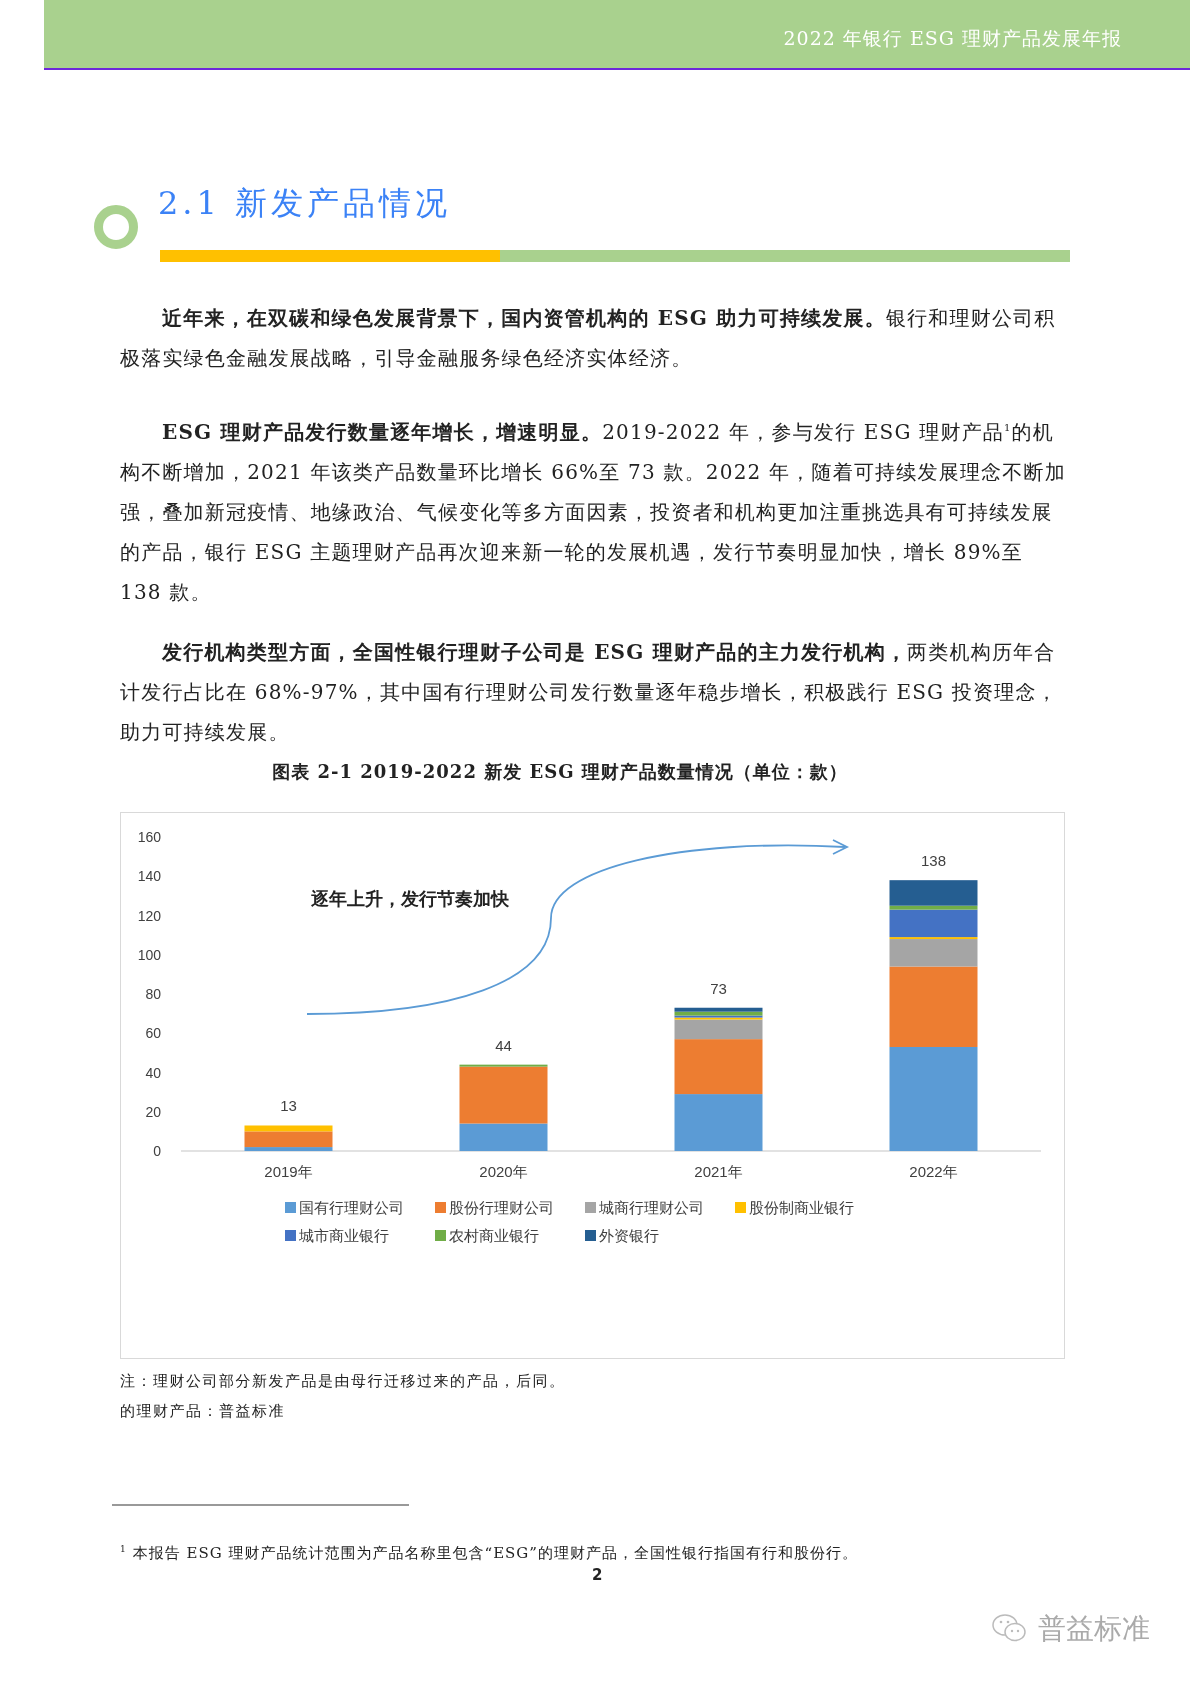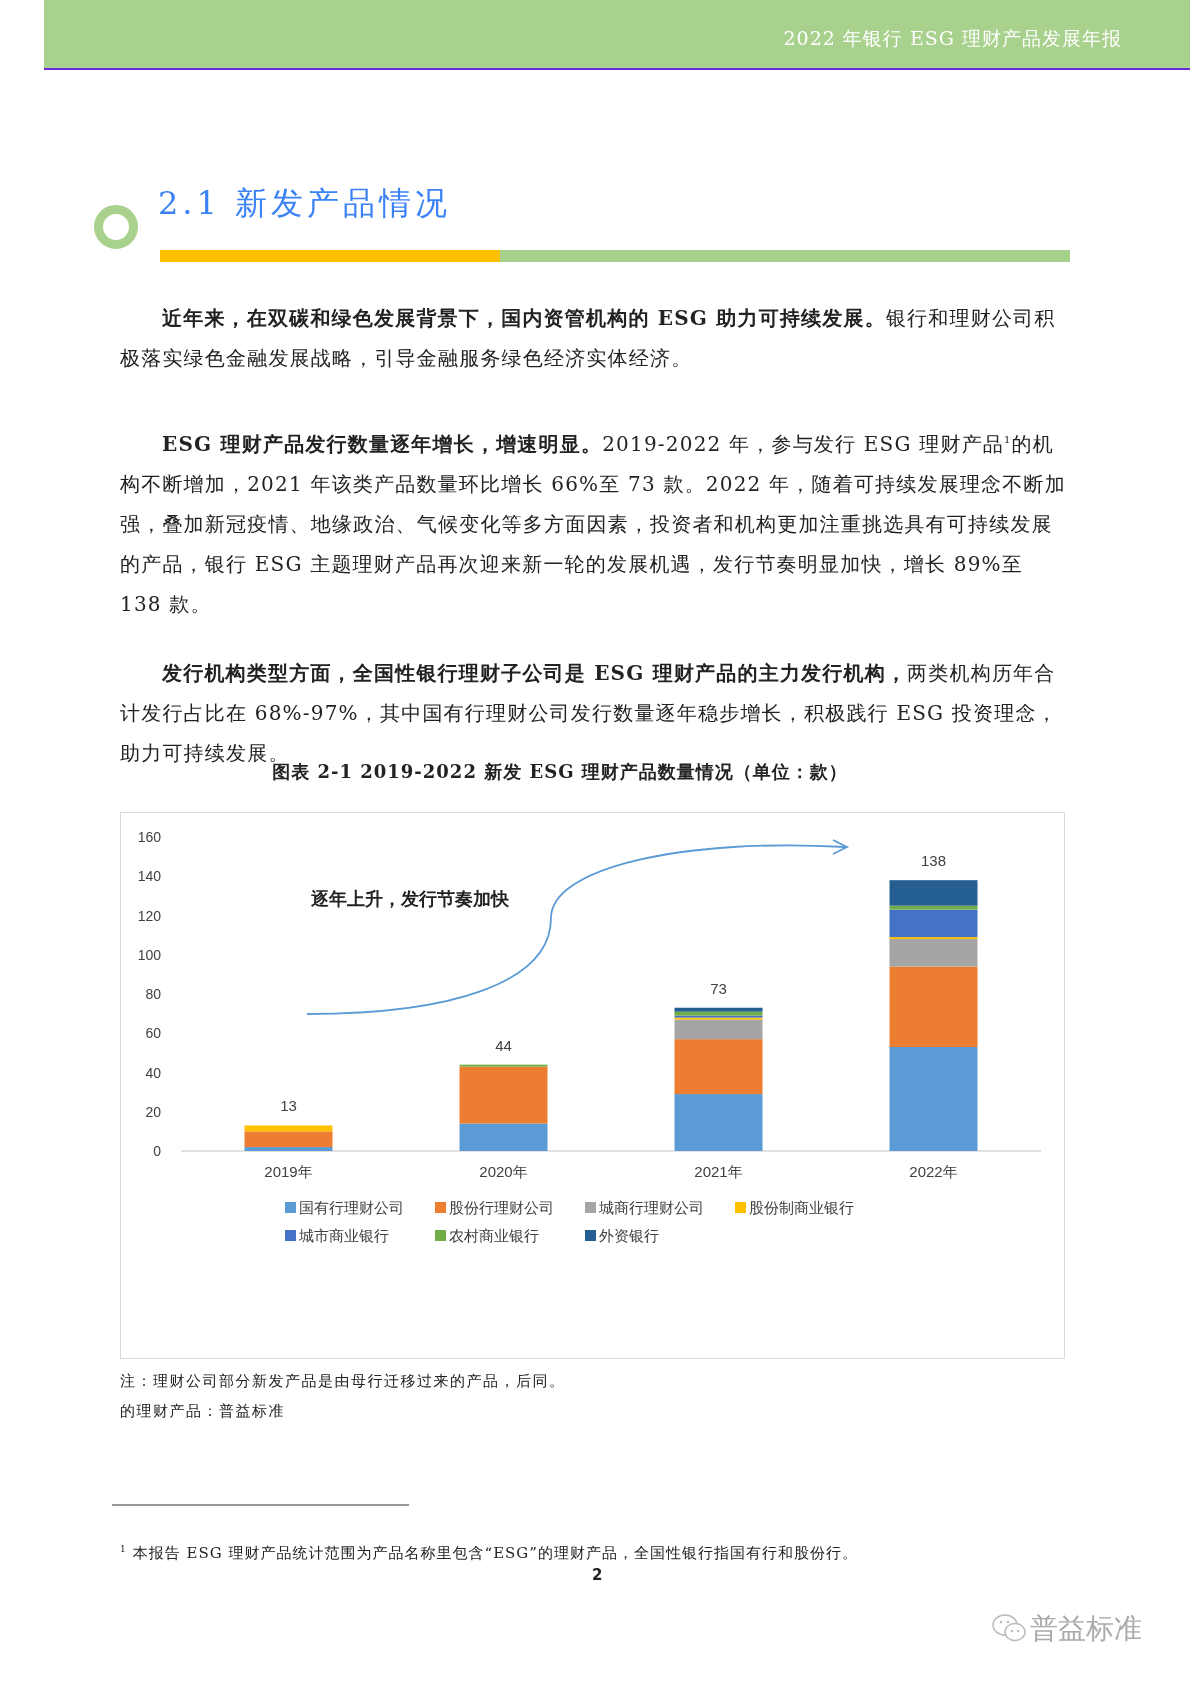--- a/index.html
+++ b/index.html
@@ -14,45 +14,45 @@
   .sec-bar-green{position:absolute;left:500px;top:250px;width:570px;height:12px;background:#a9d18e;}
   .para{position:absolute;left:120px;width:950px;font-size:20px;line-height:40px;text-indent:42px;letter-spacing:1.2px;}
   .para b{font-weight:bold;}
   .fig-title{position:absolute;left:0;width:1120px;top:760px;text-align:center;font-size:18px;font-weight:bold;letter-spacing:1px;}
   .chart-frame{position:absolute;left:120px;top:812px;width:943px;height:545px;border:1px solid #d9d9d9;}
   .note{position:absolute;left:120px;font-size:15px;letter-spacing:1.5px;text-align:right;}
   .fn-rule{position:absolute;left:112px;top:1504px;width:297px;height:2px;background:#999;}
   .fn{position:absolute;left:120px;top:1544px;font-size:15px;letter-spacing:1px;}
   .fn sup{font-size:9px;margin-right:6px;}
   .page-num{position:absolute;left:592px;top:1566px;font-size:15px;font-weight:bold;font-family:"DejaVu Sans",sans-serif;}
-  .wm{position:absolute;left:990px;top:1610px;display:flex;align-items:center;color:#aaa;font-size:28px;
+  .wm{position:absolute;left:990px;top:1610px;display:flex;align-items:center;gap:8px;color:#aaa;font-size:28px;
       font-family:"DejaVu Sans",sans-serif;}
   .chart-svg text{font-family:"Liberation Sans","DejaVu Sans",sans-serif;}
 </style>
 </head>
 <body>
 
 <div class="header-band">
   <span class="header-title">2022 年银行 ESG 理财产品发展年报</span>
 </div>
 
 <div class="sec-ring"></div>
 <div class="sec-title">2.1  新发产品情况</div>
 <div class="sec-bar-yellow"></div>
 <div class="sec-bar-green"></div>
 
 <div class="para" style="top:298px">
   <b>近年来，在双碳和绿色发展背景下，国内资管机构的 ESG 助力可持续发展。</b><span>银行和理财公司积极落实绿色金融发展战略，引导金融服务绿色经济实体经济。</span>
 </div>
 
-<div class="para" style="top:420px">
+<div class="para" style="top:408px">
   <b>ESG 理财产品发行数量逐年增长，增速明显。</b><span>2019-2022 年，参与发行 ESG 理财产品</span><sup style="font-size:10px">1</sup><span>的机构不断增加，2021 年该类产品数量环比增长 66%至 73 款。2022 年，随着可持续发展理念不断加强，叠加新冠疫情、地缘政治、气候变化等多方面因素，投资者和机构更加注重挑选具有可持续发展的产品，银行 ESG 主题理财产品再次迎来新一轮的发展机遇，发行节奏明显加快，增长 89%至 138 款。</span>
 </div>
 
-<div class="para" style="top:653px">
+<div class="para" style="top:632px">
   <b>发行机构类型方面，全国性银行理财子公司是 ESG 理财产品的主力发行机构，</b><span>两类机构历年合计发行占比在 68%-97%，其中国有行理财公司发行数量逐年稳步增长，积极践行 ESG 投资理念，助力可持续发展。</span>
 </div>
 
 <div class="fig-title">图表 2-1   2019-2022 新发 ESG 理财产品数量情况（单位：款）</div>
 
 <div class="chart-frame">
   <svg class="chart-svg" id="chart" width="943" height="545" viewBox="0 0 943 545">
       <text x="40" y="343" text-anchor="end" font-size="14" fill="#404040">0</text>
       <text x="40" y="303.75" text-anchor="end" font-size="14" fill="#404040">20</text>
       <text x="40" y="264.5" text-anchor="end" font-size="14" fill="#404040">40</text>

